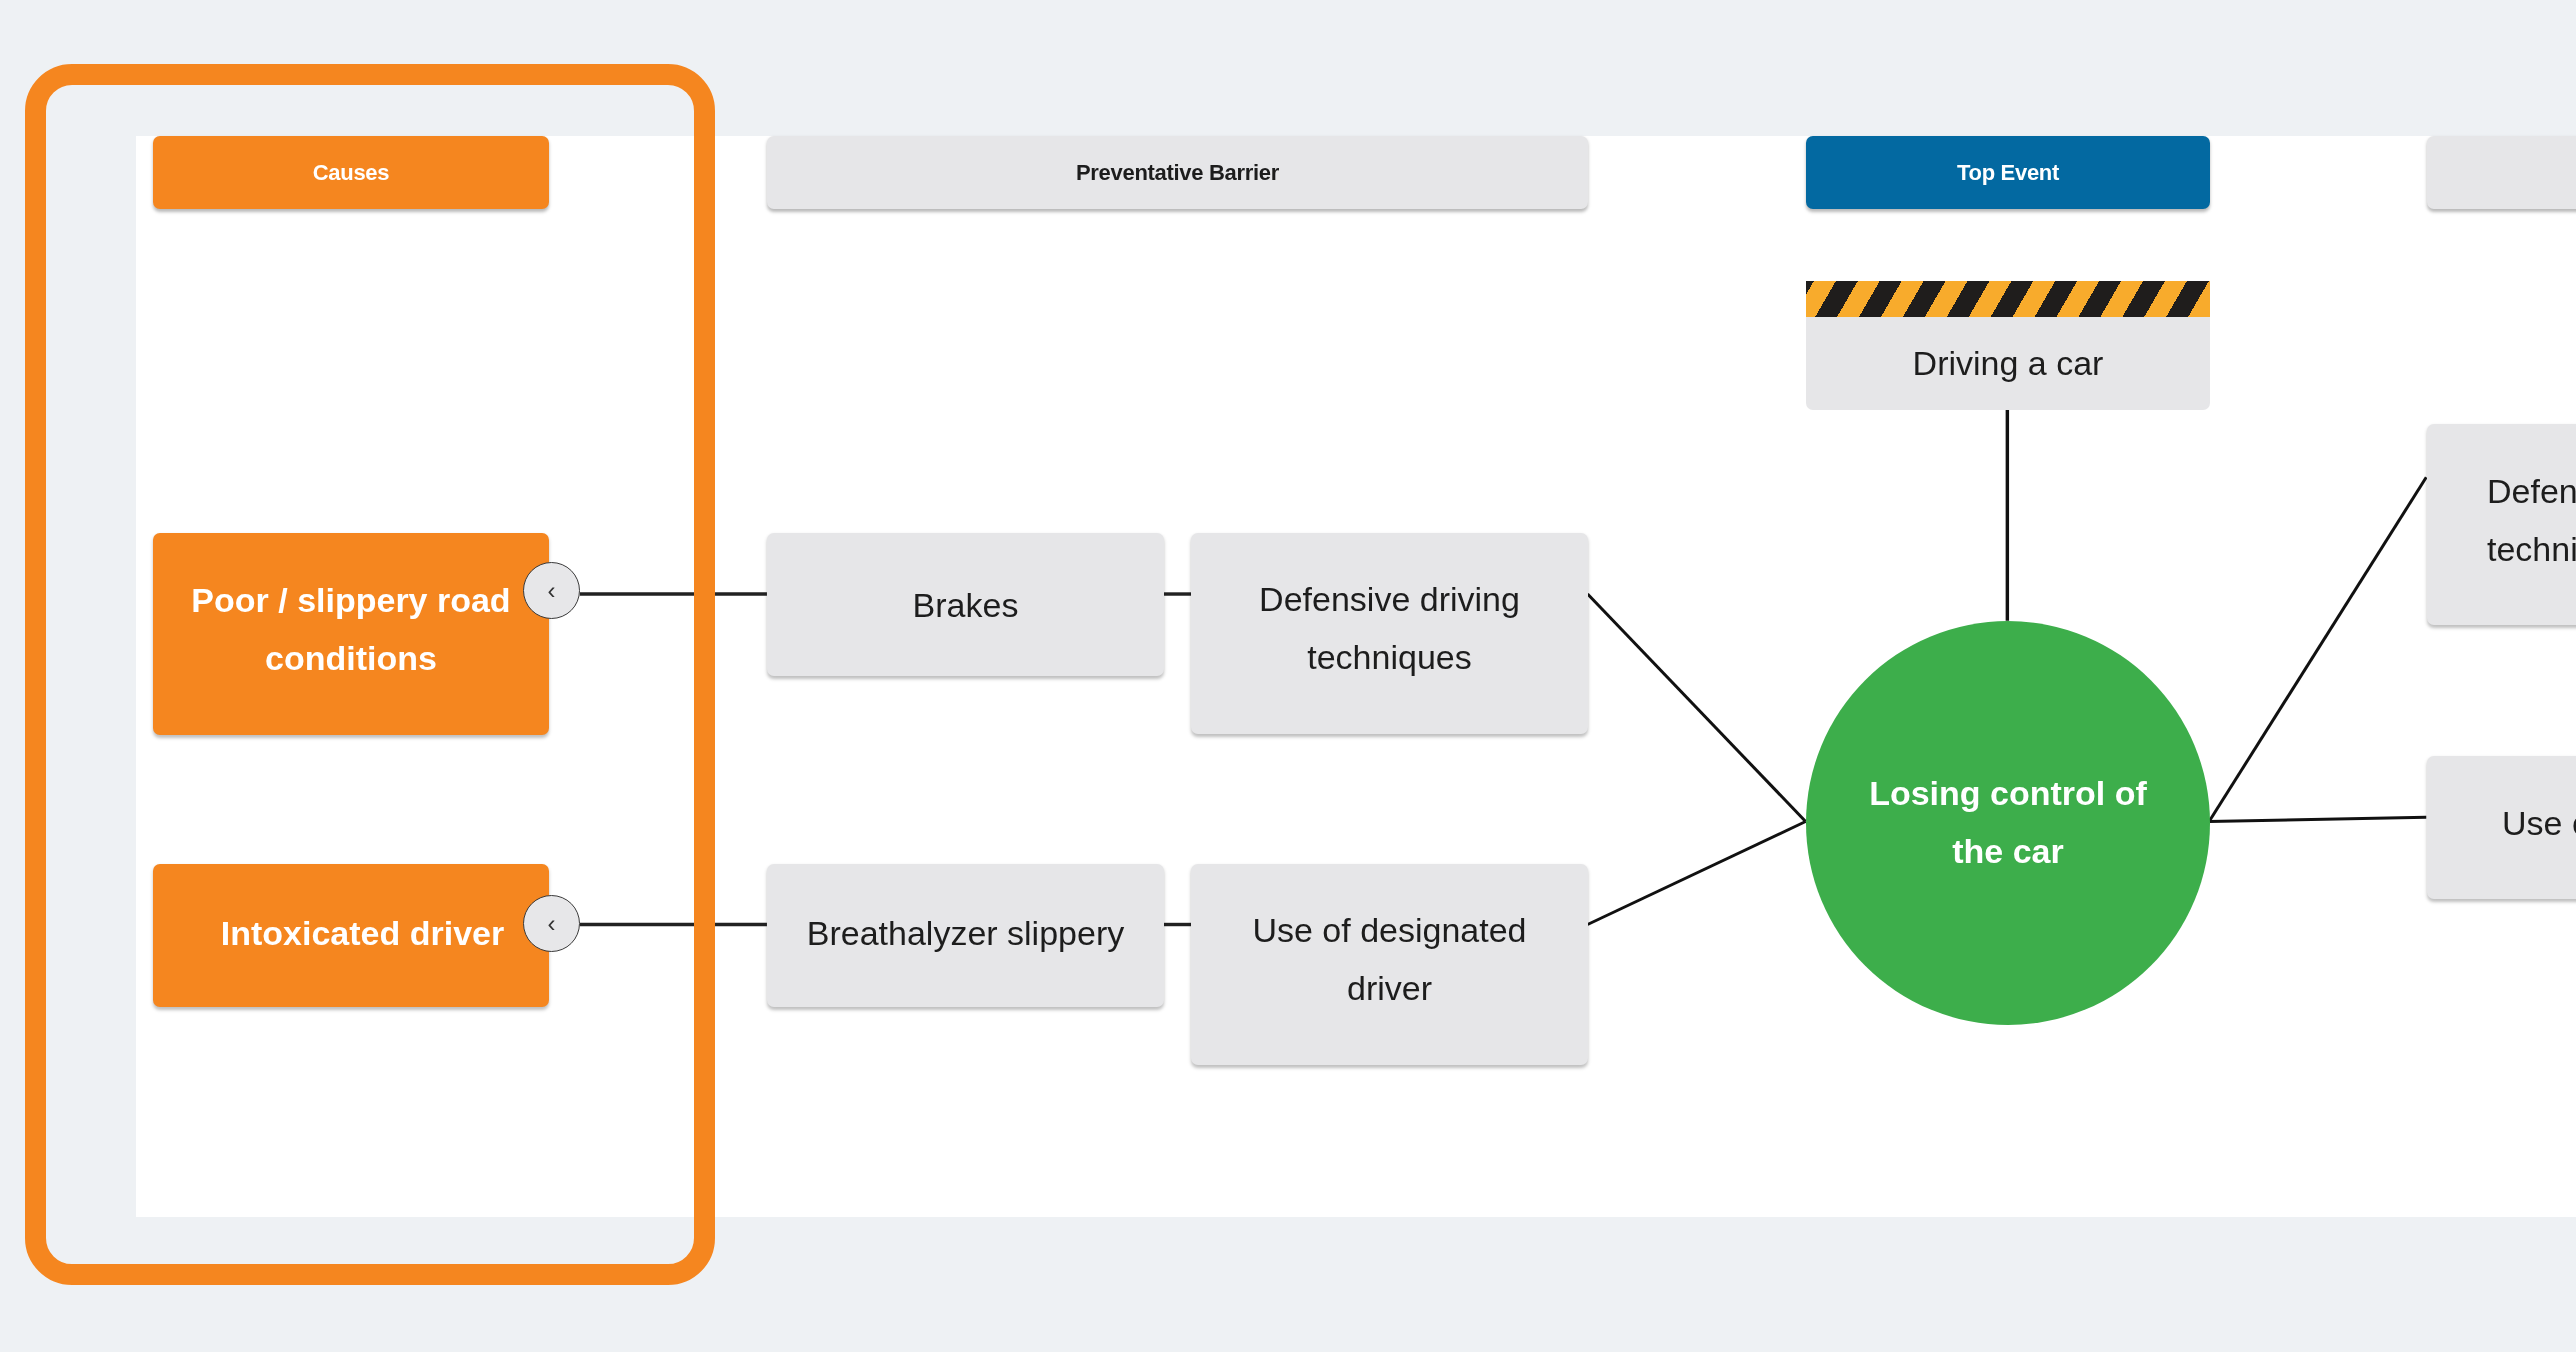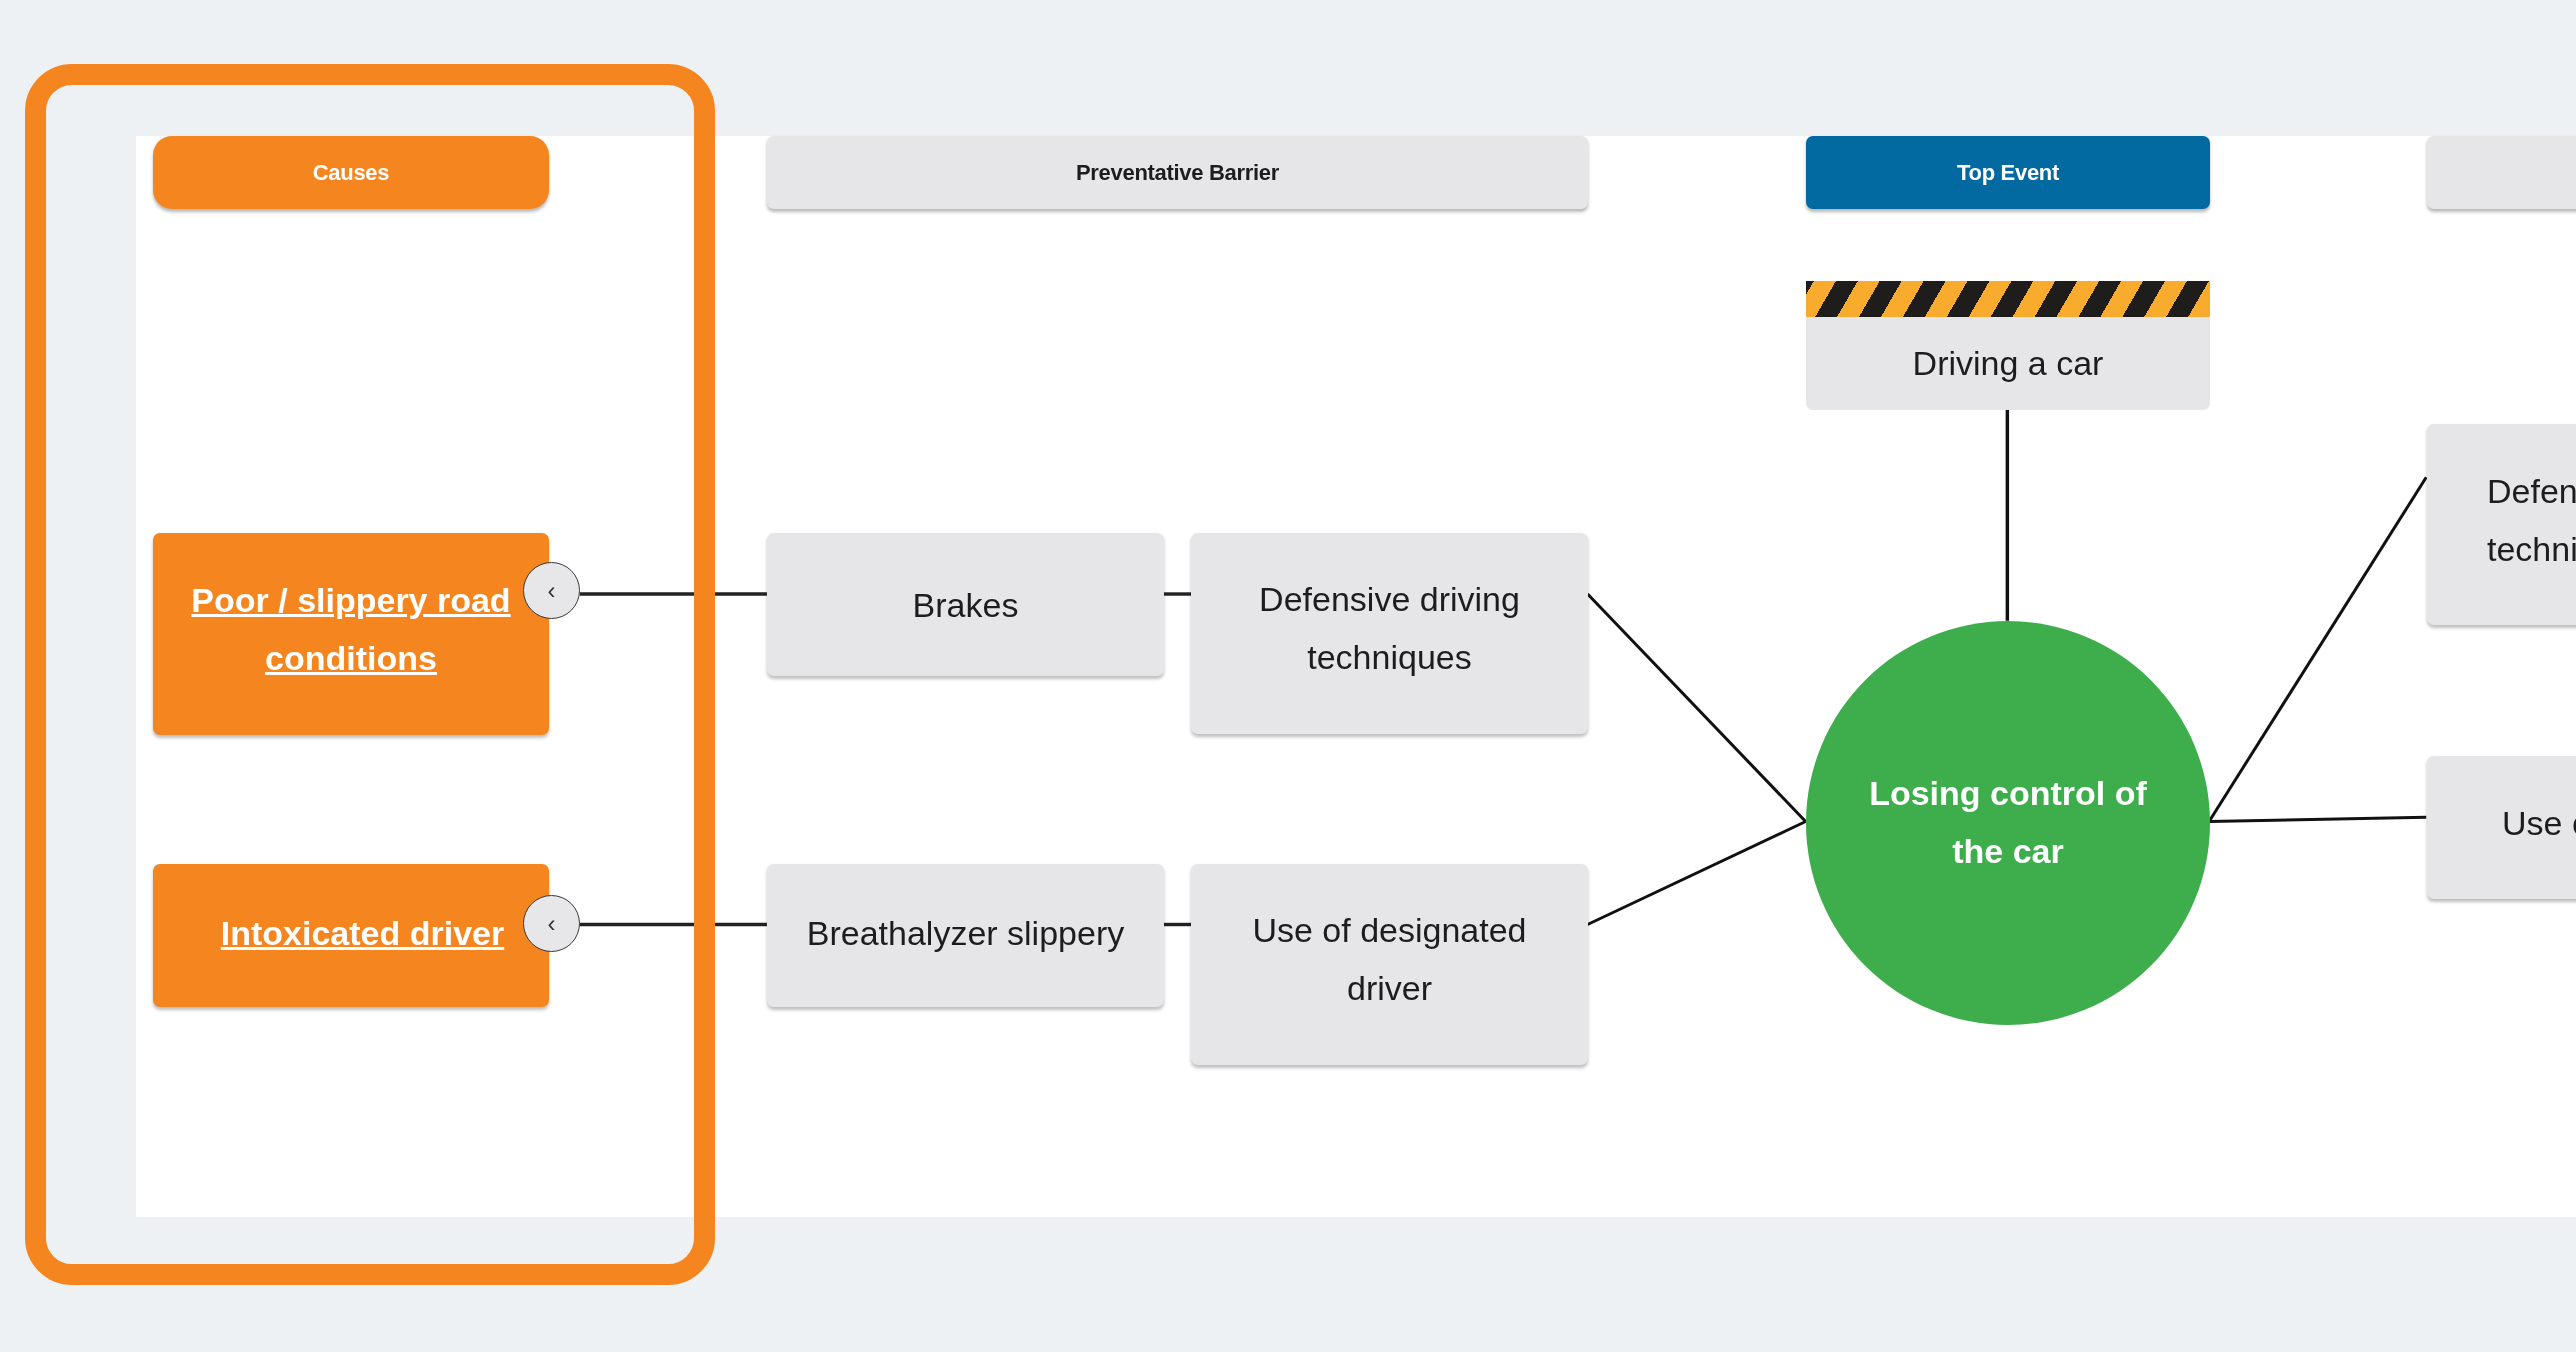--- a/index.html
+++ b/index.html
@@ -12,31 +12,31 @@
       position: absolute; left: 136px; top: 136px; width: 2440px; height: 1081px;
       background: #ffffff;
     }
     .abs { position: absolute; box-sizing: border-box; }
     .header {
       display: flex; align-items: center; justify-content: center;
       border-radius: 6.9px; font-size: 22px; font-weight: bold;
       box-shadow: 0 2.6px 3.4px rgba(0,0,0,0.28);
       letter-spacing: -0.3px;
     }
-    .header.orange { background: #f5861f; color: #ffffff; border-radius: 19px; }
+    .header.orange { background: #f5861f; color: #ffffff; }
     .header.gray { background: #e6e6e8; color: #1d1d1d; }
     .header.green { background: #0369a1; color: #ffffff; }
     .node {
       display: flex; align-items: center; justify-content: center; text-align: center;
       border-radius: 6.9px; font-size: 34px; line-height: 58px;
       box-shadow: 0 2.6px 3.4px rgba(0,0,0,0.25);
       padding: 0 17px;
     }
     .node .txt { display: block; margin-top: -10.3px; }
-    .node.cause { background: #f5861f; color: #ffffff; font-weight: bold; text-decoration: underline; }
+    .node.cause { background: #f5861f; color: #ffffff; font-weight: bold; }
     .node.barrier { background: #e6e6e8; color: #1d1d1d; }
     .hazard {
       background: #e6e6e8; border-radius: 0 0 6.9px 6.9px;
       display: flex; flex-direction: column;
     }
     .hazard-stripes {
       height: 36px; width: 100%;
       background: repeating-linear-gradient(-60deg, #f8ab2c 0 19px, #1f1d1c 19px 38px);
     }
     .hazard-label {

